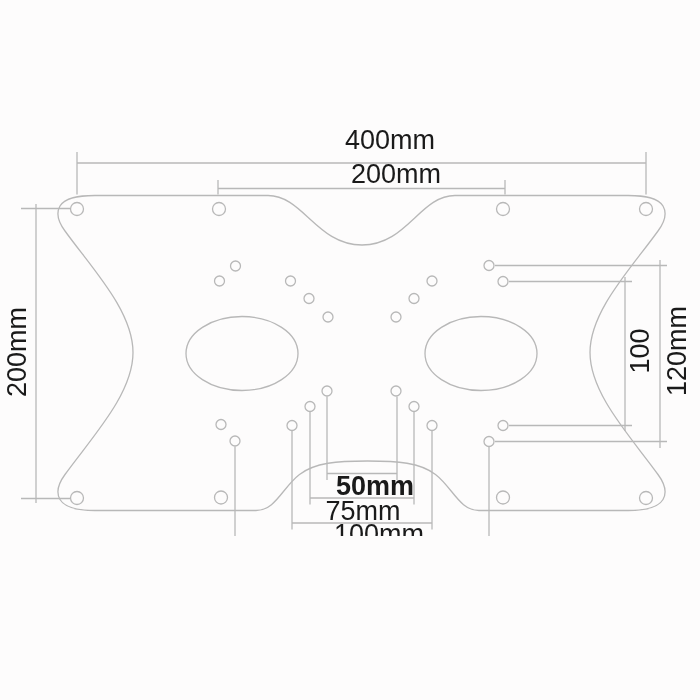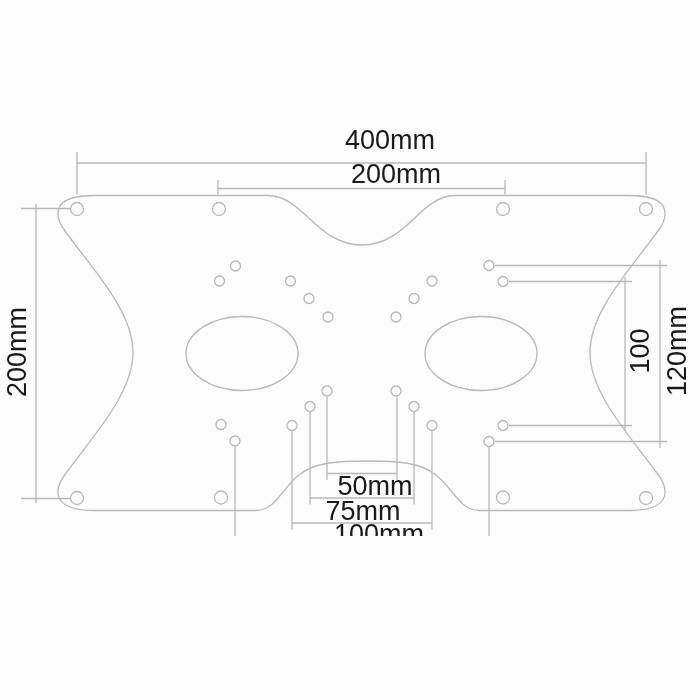--- a/index.html
+++ b/index.html
@@ -136,19 +136,19 @@
   <div class="dim-label" style="left:330px;top:126px;">400mm</div>
 
   <div class="dim-label" style="left:336px;top:160px;">200mm</div>
 
   <div class="dim-label rot" style="left:-43px;top:338px;">200mm</div>
 
   <div class="dim-label rot" style="left:580px;top:337px;">100</div>
 
   <div class="dim-label rot" style="left:617px;top:337px;">120mm</div>
 
-  <div class="dim-label" style="left:315px;top:472px;">50mm</div>
+  <div class="dim-label" style="left:315px;top:472px;font-weight:bold;">50mm</div>
 
   <div class="dim-label" style="left:303px;top:497px;">75mm</div>
 
   <div class="dim-label" style="left:319px;top:520px;text-decoration:underline;">100mm</div>
 
 </div>
 
 </body></html>

